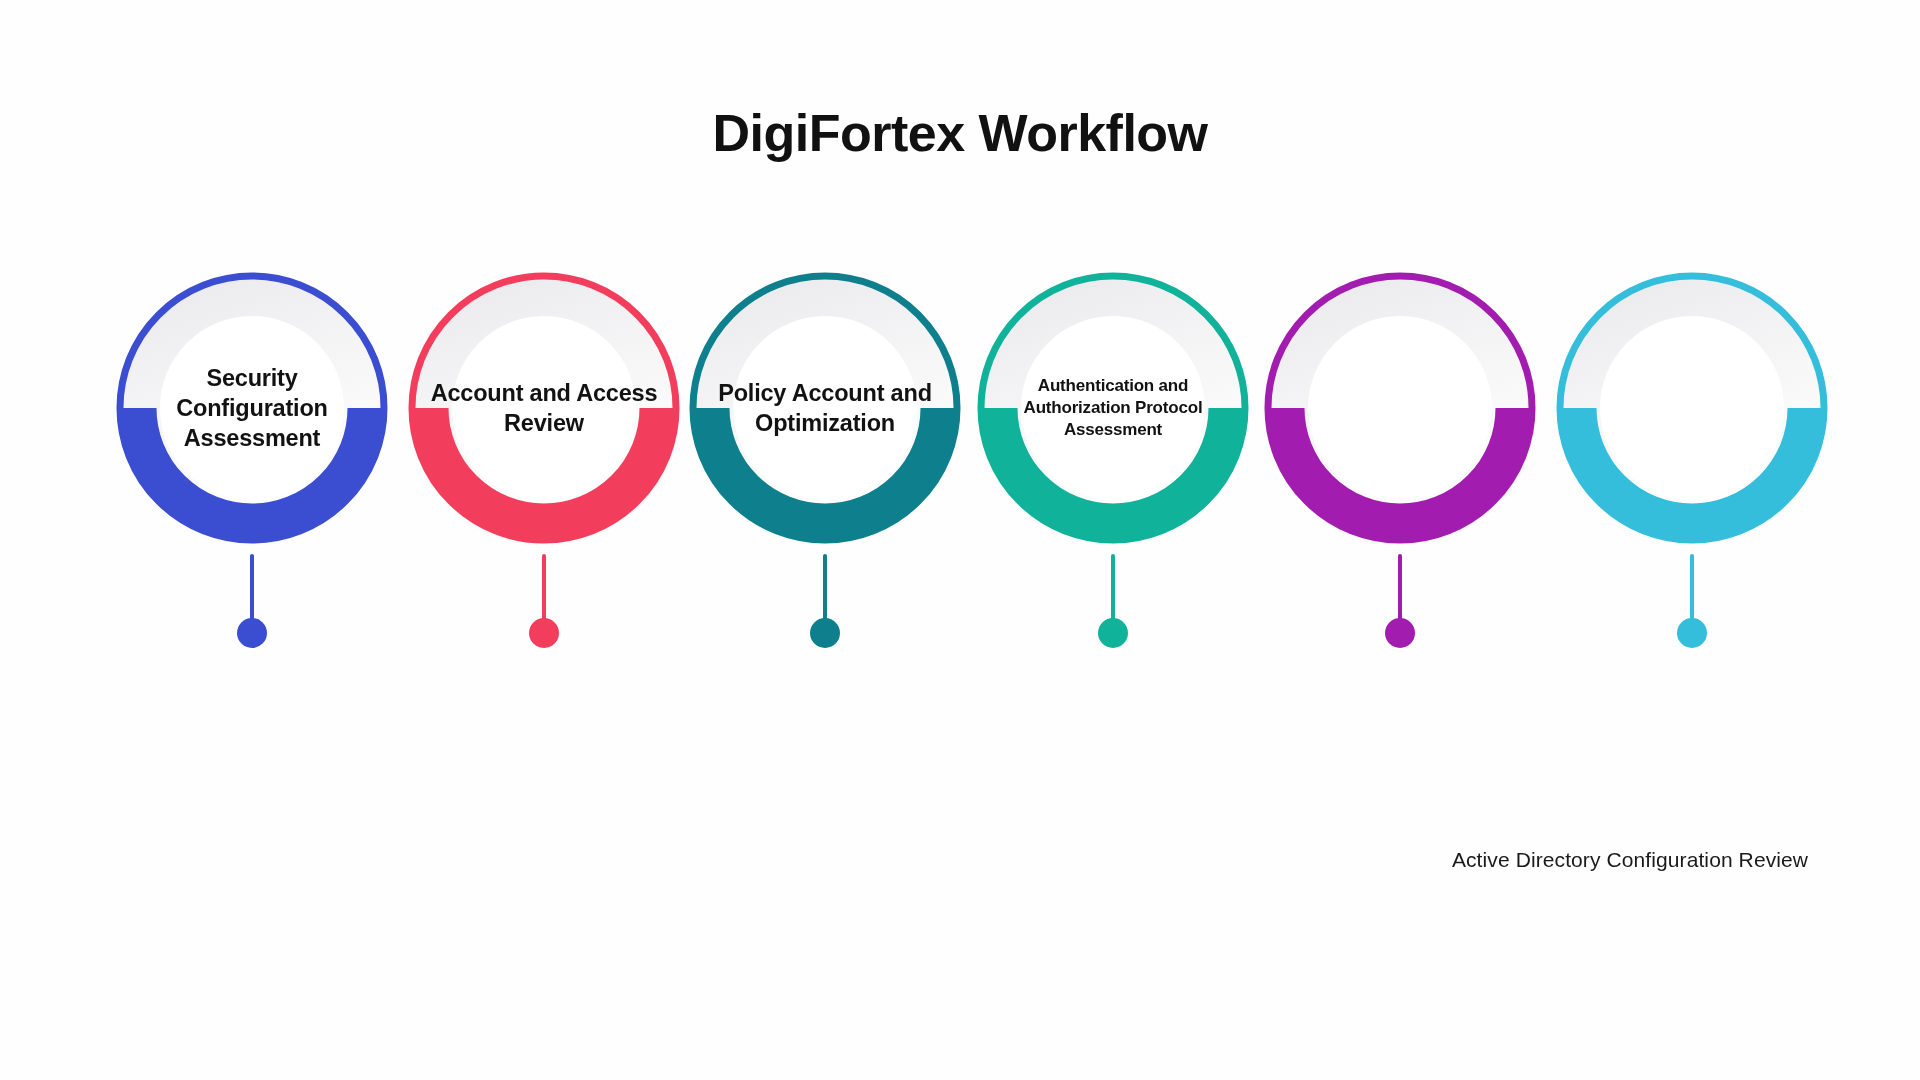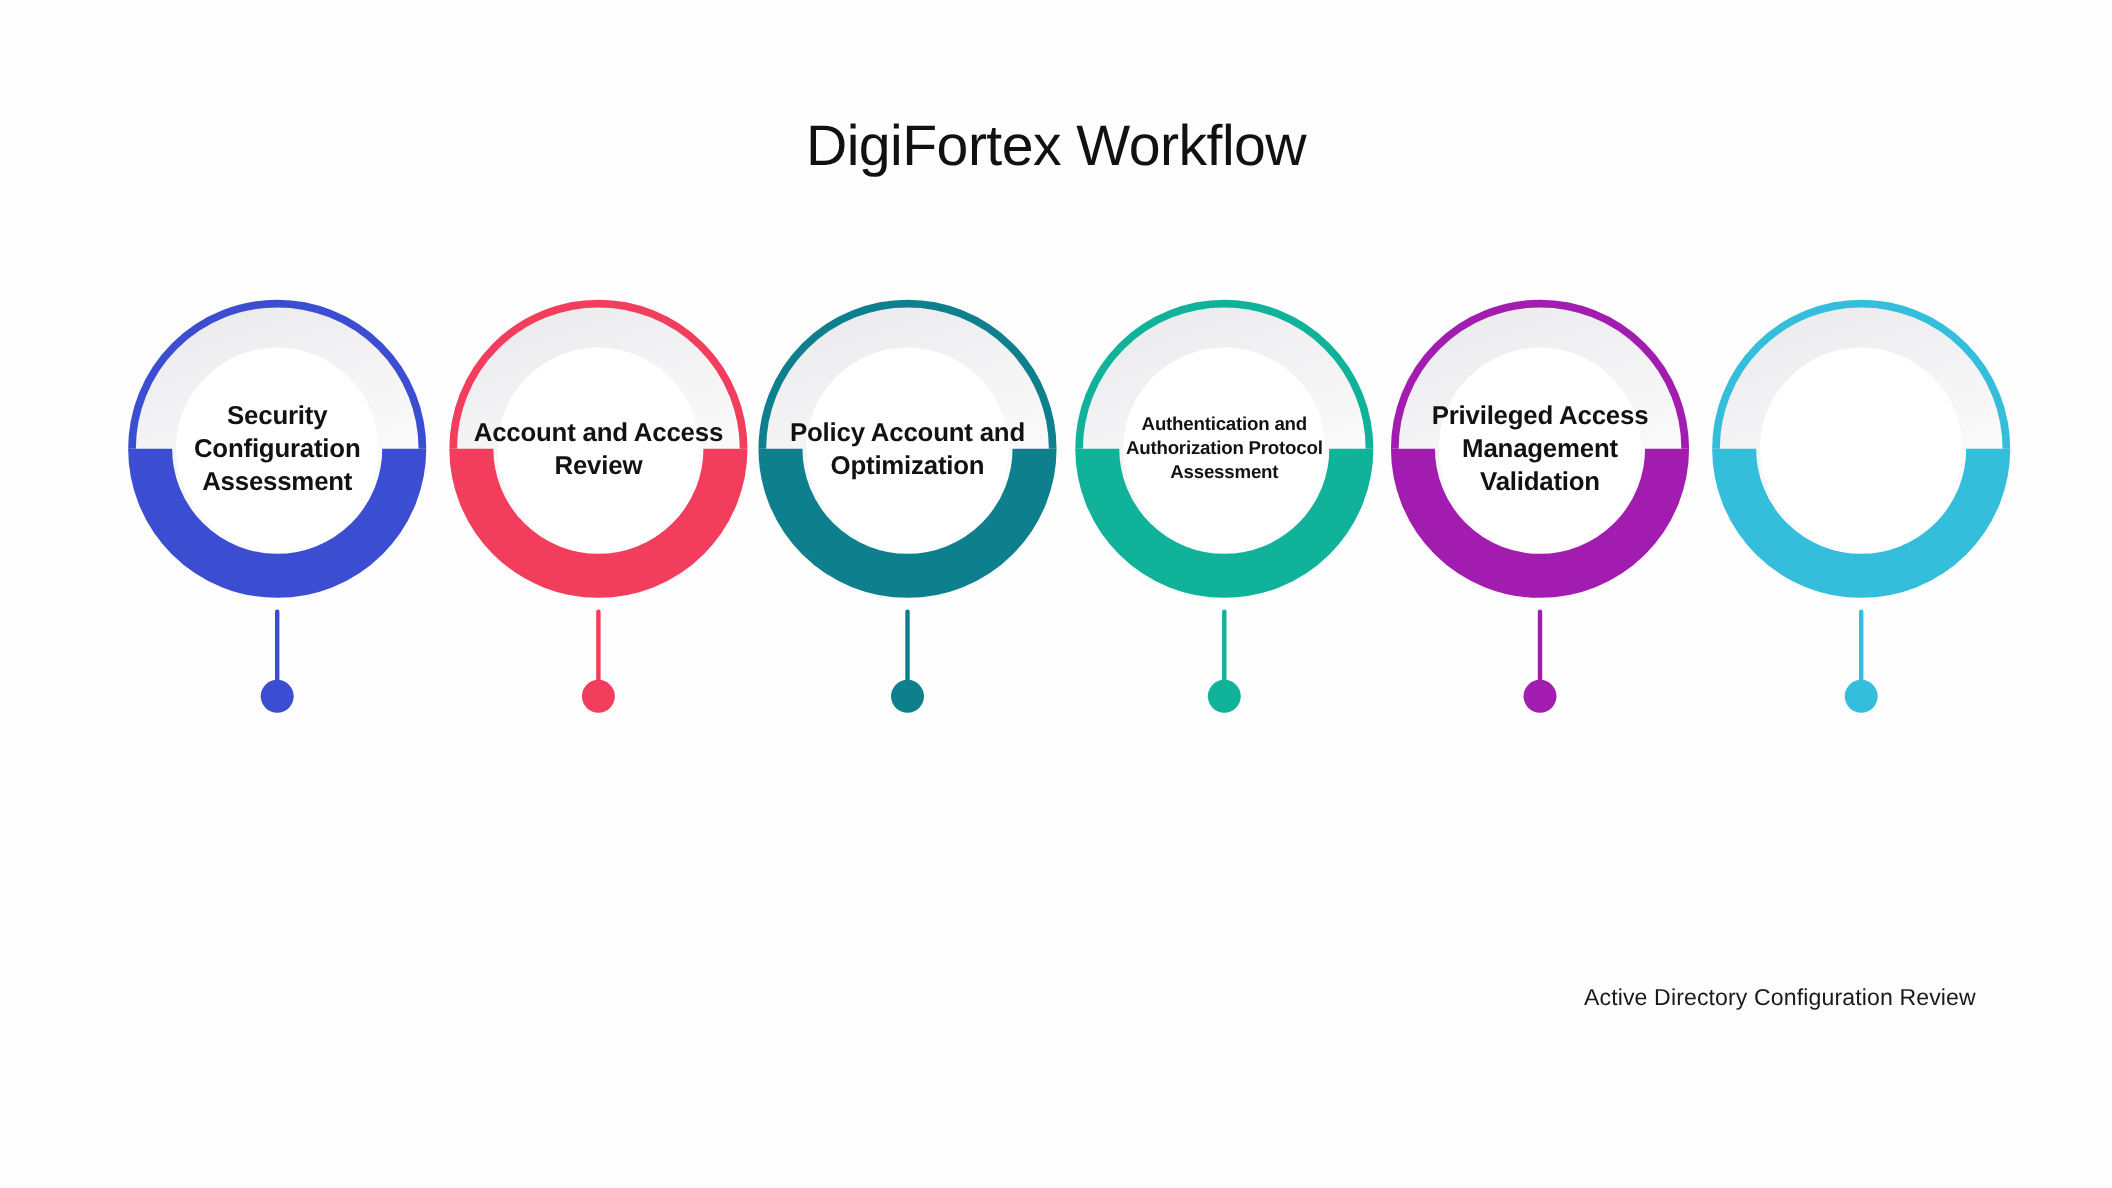--- a/index.html
+++ b/index.html
@@ -24,21 +24,21 @@
   }
 
   
   #page-title {
     position: absolute;
     left: 0;
     top: 105px;
     width: 1920px;
     text-align: center;
     font-size: 52px;
-    font-weight: normal;
+    font-weight: bold;
     color: #111111;
     letter-spacing: -0.5px;
     line-height: 1.1;
   }
 
   
   #nodes {
     position: absolute;
     left: 0;
     top: 0;
@@ -110,22 +110,23 @@
     top: 64px;
     width: 30px;
     height: 30px;
     border-radius: 50%;
   }
 
   
   #footer-caption {
     position: absolute;
     left: 1440px;
-    top: 896px;
+    top: 848px;
     width: 380px;
+    text-align: center;
     font-size: 21px;
     font-weight: 400;
     color: #1a1a1a;
     letter-spacing: 0.1px;
   }
 </style>
 </head>
 <body>
 
 <div id="stage">
@@ -230,21 +231,20 @@
                 <stop offset="55%" stop-color="#f6f6f7"></stop>
                 <stop offset="100%" stop-color="#ffffff"></stop>
               </linearGradient>
             </defs>
             <circle cx="146" cy="146" r="130" fill="url(#grad4)"></circle>
             <circle cx="146" cy="146" r="92" fill="#ffffff"></circle>
             <path d="M 14.00 146.00 A 132 132 0 0 1 278.00 146.00" fill="none" stroke="#A21CAF" stroke-width="7"></path>
             <path d="M 261.50 146.00 A 115.5 115.5 0 0 1 30.50 146.00" fill="none" stroke="#A21CAF" stroke-width="40"></path>
           </svg>
         </div>
-        <div class="node-label">Privileged Access Management Validation</div>
       </div>
       <div class="connector" style="left: 1400px;">
         <div class="stem" style="background: rgb(162, 28, 175);"></div>
         <div class="dot" style="background: rgb(162, 28, 175);"></div>
       </div>
       <div class="node" style="left: 1546px;">
         <div class="ring-wrap">
           <svg class="ring-svg" viewBox="0 0 292 292">
             <defs>
               <linearGradient id="grad5" x1="0" y1="0" x2="0.35" y2="1">

